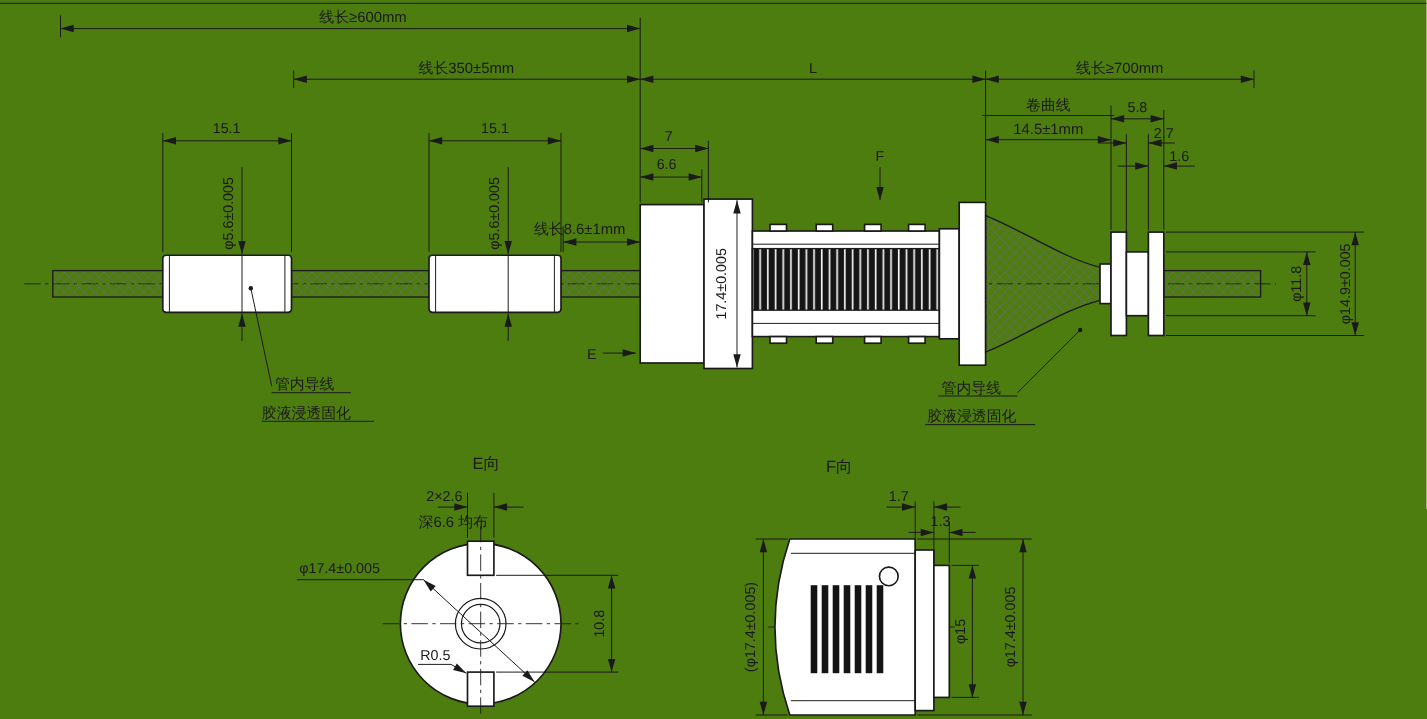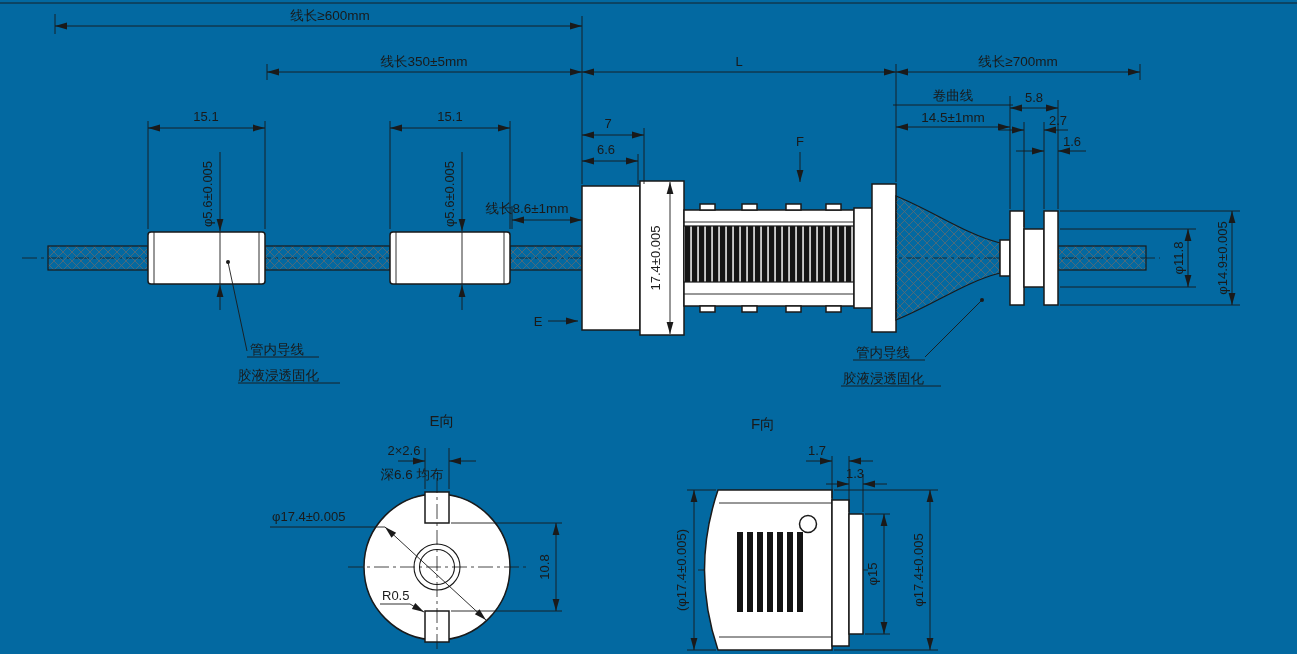--- a/index.html
+++ b/index.html
@@ -1,16 +1,16 @@
 <!DOCTYPE html>
 <html><head>
 <meta charset="utf-8">
 <style>
   html,body{margin:0;padding:0;background:#fff;}
-  .stage{position:relative;width:1297px;height:654px;background:#0369a1;overflow:hidden;}
+  .stage{position:relative;width:1297px;height:654px;background:#4d7c0f;overflow:hidden;}
   svg text{font-family:"Liberation Sans","DejaVu Sans",sans-serif;fill:#1a1a1a;}
   .dim{font-size:13px;}
   .cjk{font-size:13.5px;}
   .vt{font-size:15px;}
   .thin{stroke:#1a1a1a;stroke-width:0.9;fill:none;}
   .part{stroke:#1a1a1a;stroke-width:1.5;fill:#ffffff;}
   .ph{stroke:#1a1a1a;stroke-width:1.2;fill:url(#hatch);}
   .cl{stroke:#1a1a1a;stroke-width:0.8;stroke-dasharray:15 4 3 4;fill:none;}
   .in2{stroke:#1a1a1a;stroke-width:1.1;fill:none;}
 </style>

